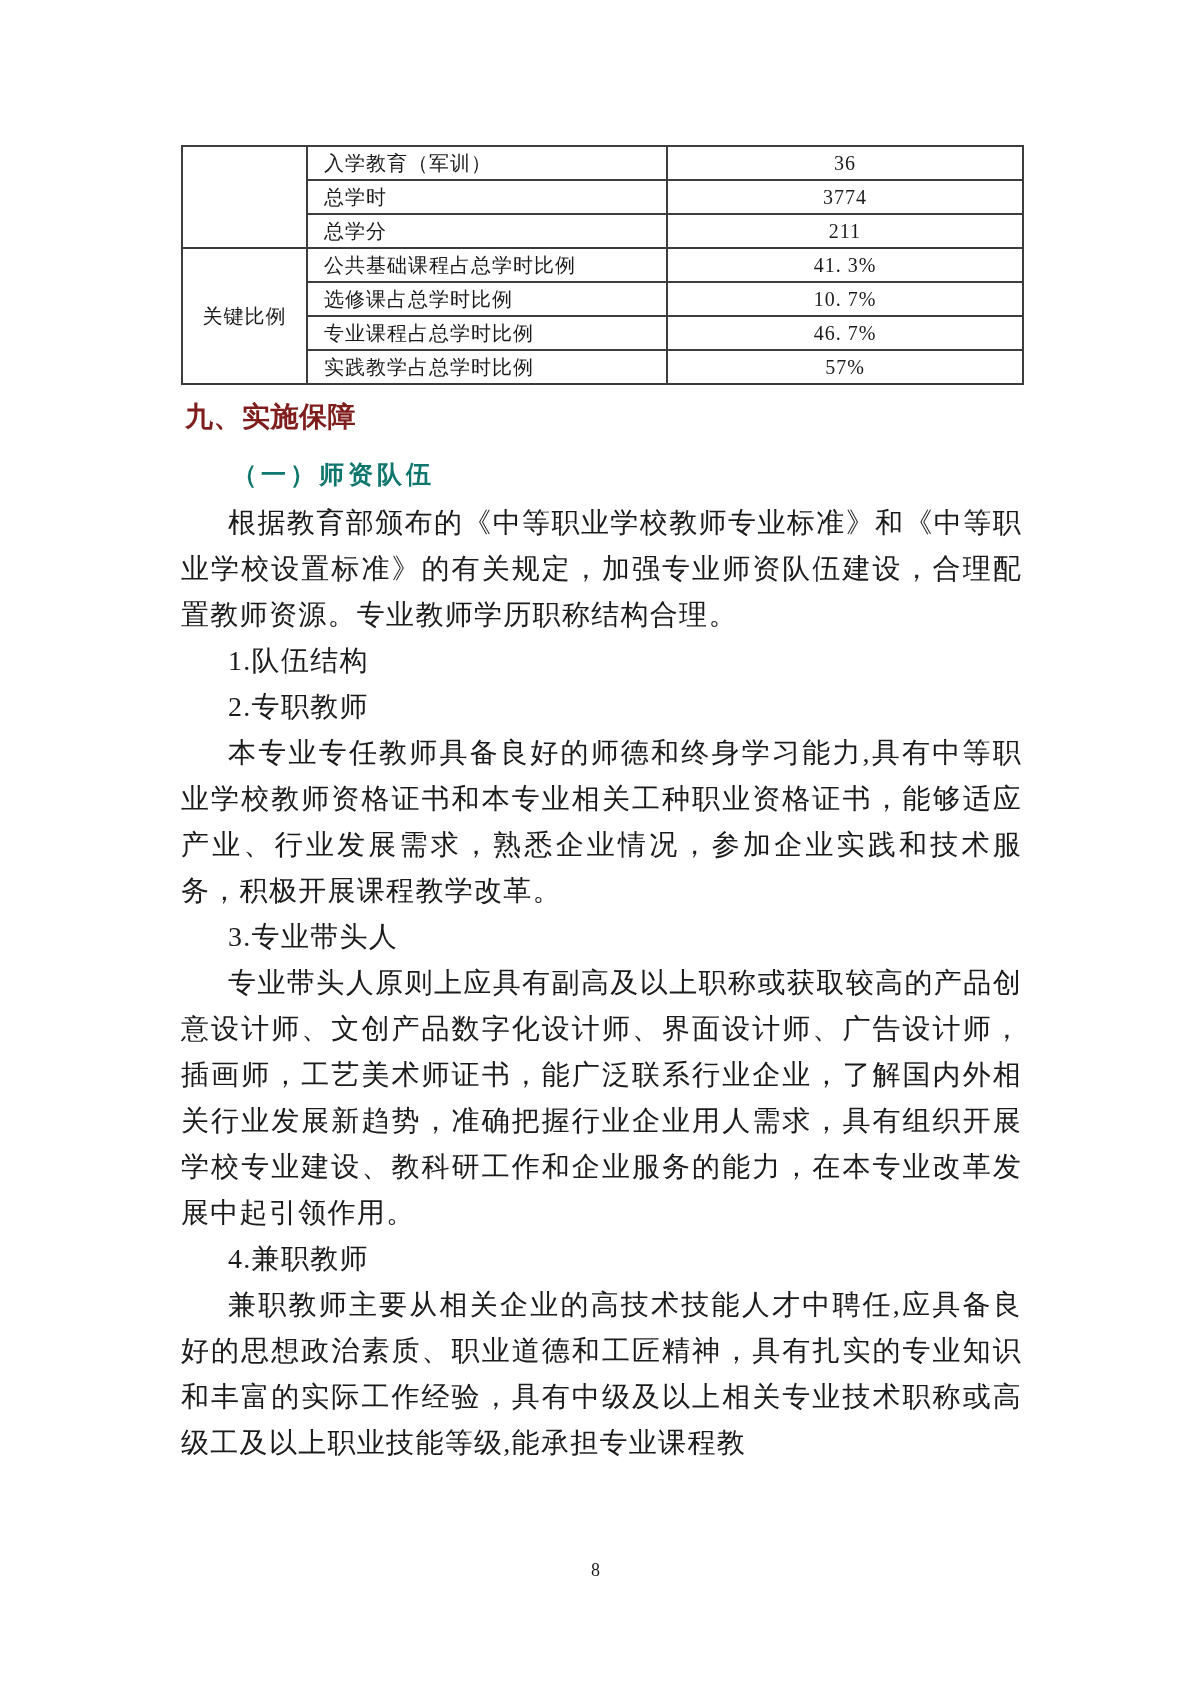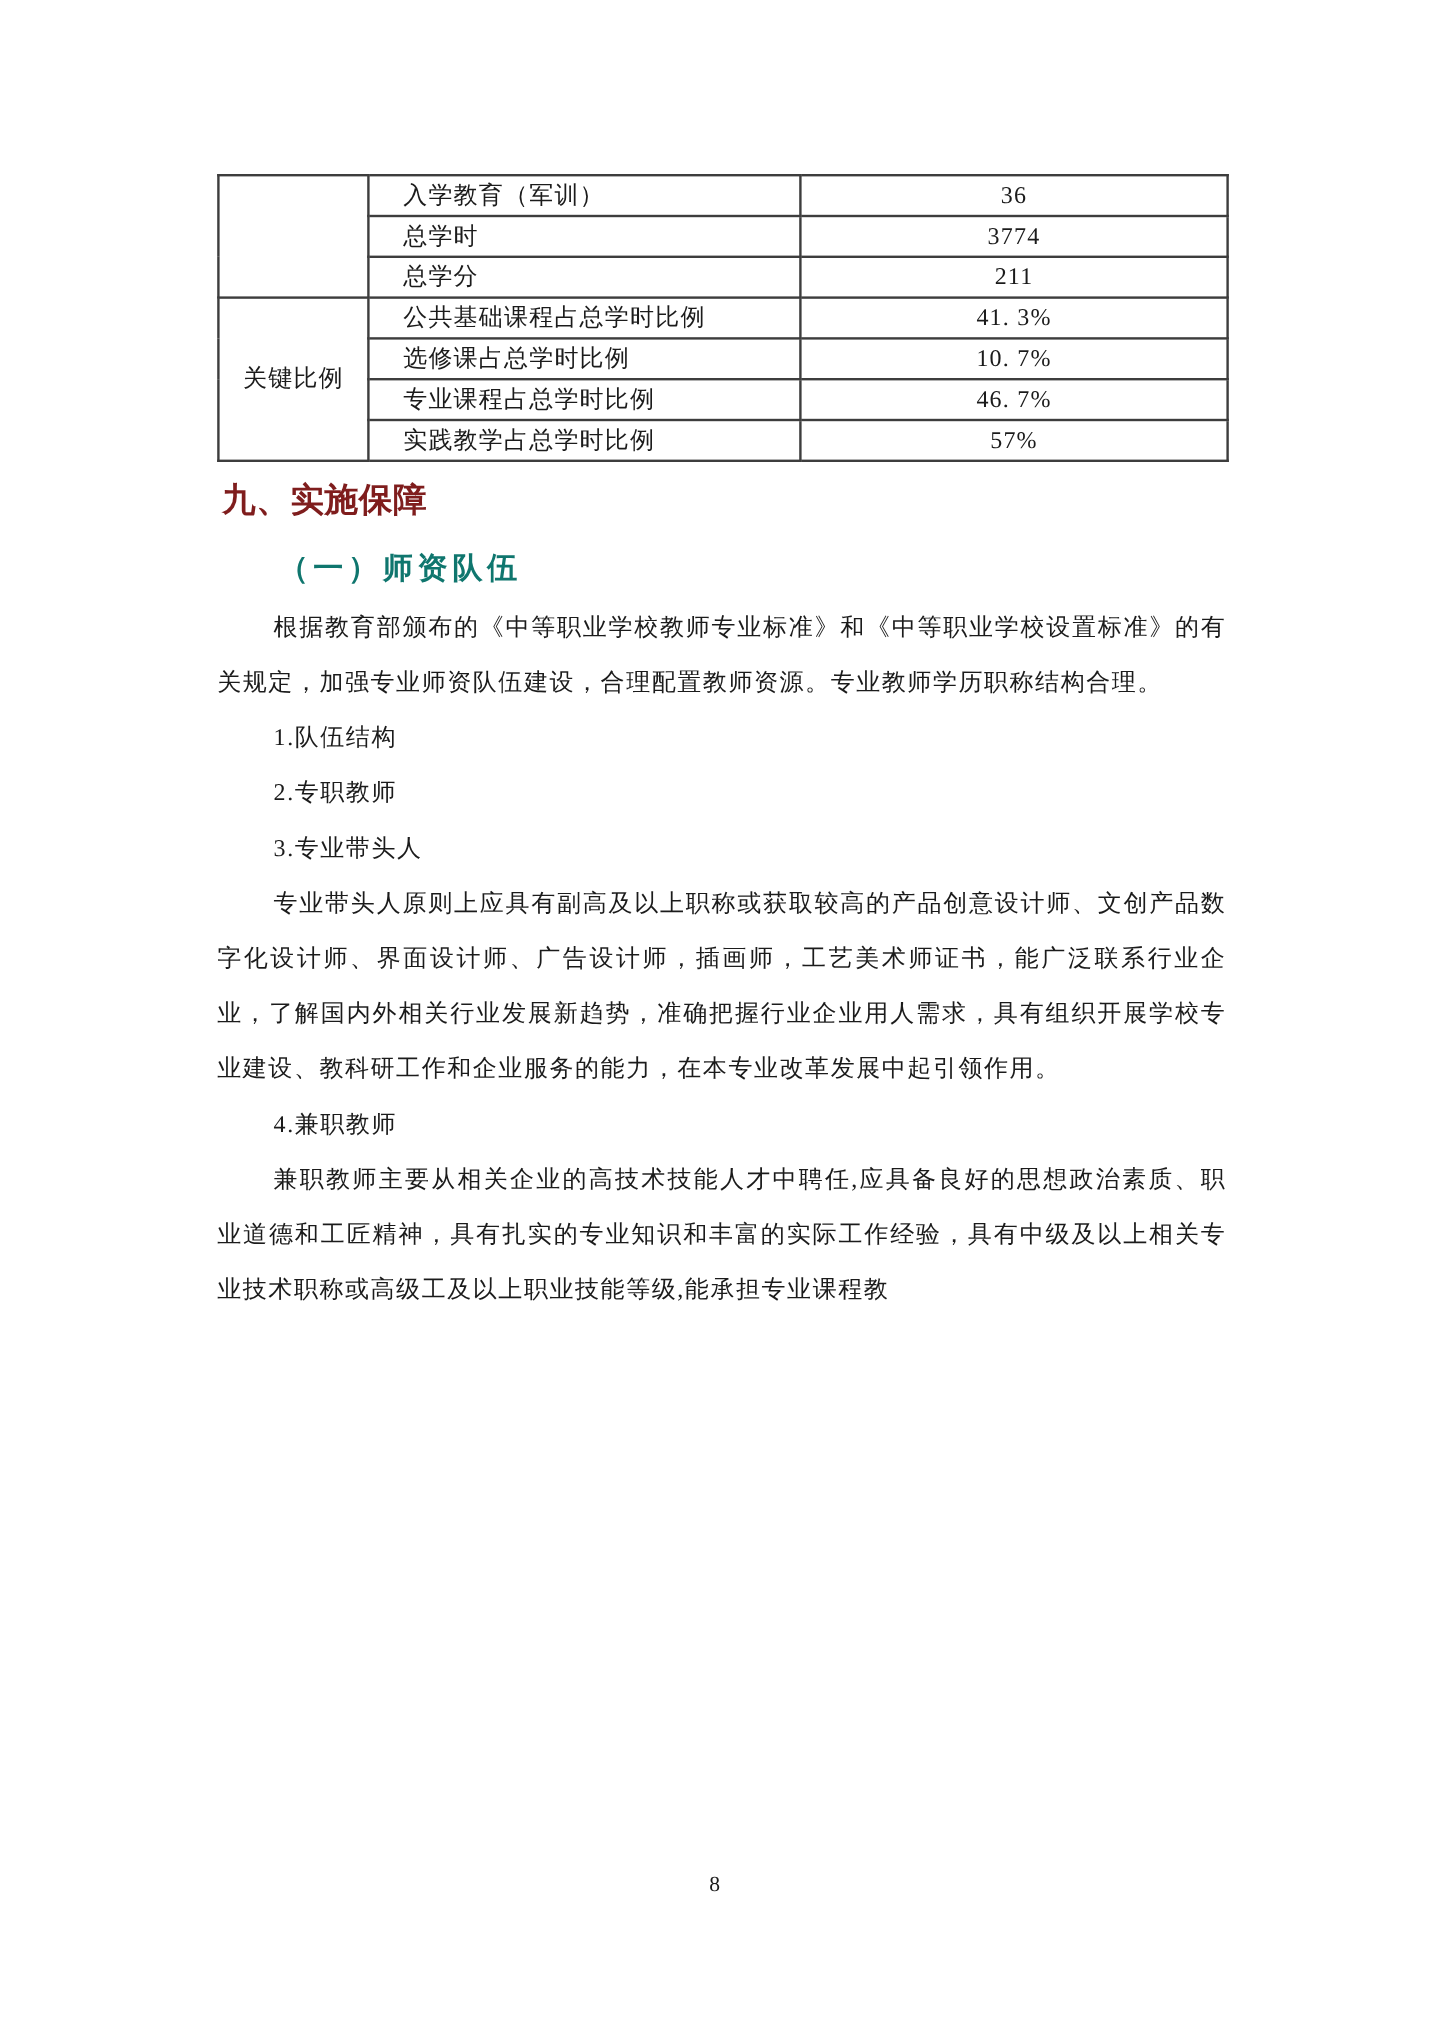--- a/index.html
+++ b/index.html
@@ -31,21 +31,21 @@
     letter-spacing: 1px;
     vertical-align: middle;
     overflow: hidden;
     white-space: nowrap;
   }
   td.cat {
     text-align: center;
   }
   td.lbl {
     text-align: left;
-    padding-left: 28px;
+    padding-left: 16px;
   }
   td.val {
     text-align: center;
     letter-spacing: 0.5px;
     margin-left: 20px;
   }
   h1.sec {
     margin: 15px 0 0 0;
     padding-left: 4px;
     font-family: "Liberation Sans", "DejaVu Sans", sans-serif;
@@ -60,21 +60,21 @@
     padding-left: 51px;
     font-weight: bold;
     font-size: 25px;
     line-height: 31px;
     letter-spacing: 4px;
     color: #0f766e;
   }
   .bodytext {
     margin-top: 10px;
     width: 841px;
-    font-size: 20px;
+    font-size: 28px;
     line-height: 46px;
     letter-spacing: 1.3px;
     text-align: justify;
   }
   .bodytext p {
     margin: 0;
     text-indent: 47px;
   }
   .pageno {
     position: absolute;
@@ -133,20 +133,21 @@
   </table>
 
   <h1 class="sec">九、实施保障</h1>
 
   <h2 class="subsec">（一）师资队伍</h2>
 
   <div class="bodytext">
     <p>根据教育部颁布的《中等职业学校教师专业标准》和《中等职业学校设置标准》的有关规定，加强专业师资队伍建设，合理配置教师资源。专业教师学历职称结构合理。</p>
     <p>1.队伍结构</p>
     <p>2.专职教师</p>
+    <p>本专业专任教师具备良好的师德和终身学习能力,具有中等职业学校教师资格证书和本专业相关工种职业资格证书，能够适应产业、行业发展需求，熟悉企业情况，参加企业实践和技术服务，积极开展课程教学改革。</p>
     <p>3.专业带头人</p>
     <p>专业带头人原则上应具有副高及以上职称或获取较高的产品创意设计师、文创产品数字化设计师、界面设计师、广告设计师，插画师，工艺美术师证书，能广泛联系行业企业，了解国内外相关行业发展新趋势，准确把握行业企业用人需求，具有组织开展学校专业建设、教科研工作和企业服务的能力，在本专业改革发展中起引领作用。</p>
     <p>4.兼职教师</p>
     <p>兼职教师主要从相关企业的高技术技能人才中聘任,应具备良好的思想政治素质、职业道德和工匠精神，具有扎实的专业知识和丰富的实际工作经验，具有中级及以上相关专业技术职称或高级工及以上职业技能等级,能承担专业课程教</p>
   </div>
 
   <div class="pageno">8</div>
 
 </div>
 

